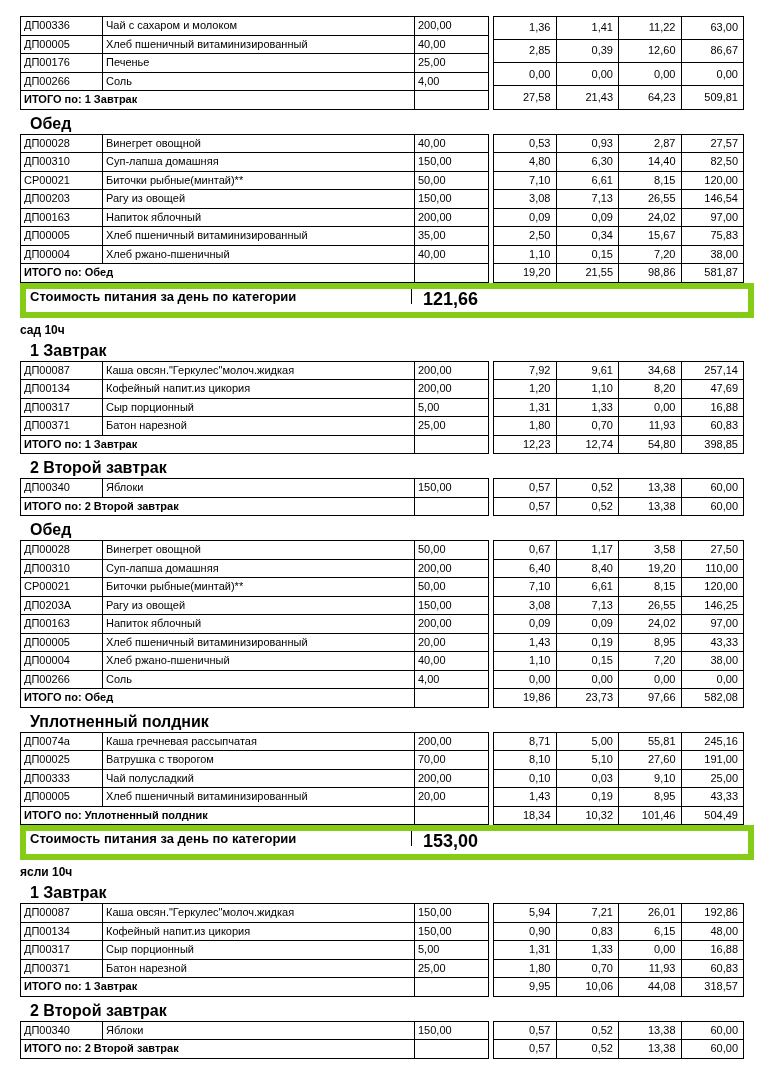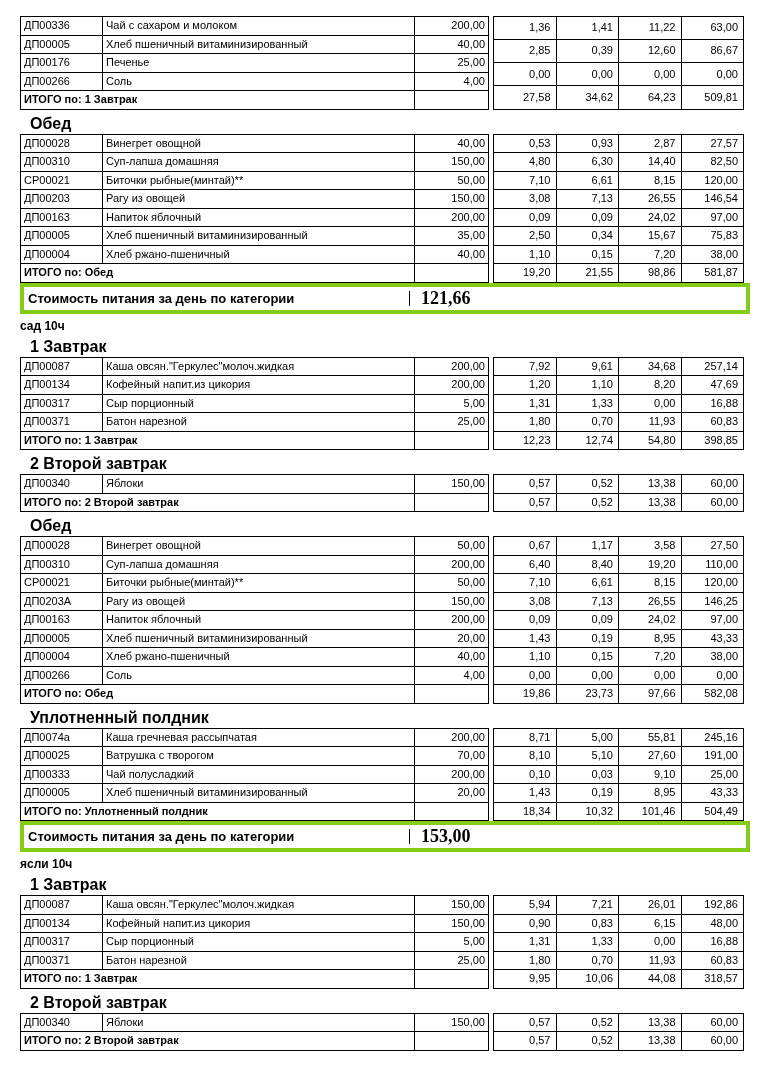--- a/index.html
+++ b/index.html
@@ -7,31 +7,31 @@
   .page{padding:16px 0 0 20px;width:724px;}
 
   .meal-table{display:flex;gap:4px;}
   table{border-collapse:collapse;table-layout:fixed;}
   table.left{width:447px;}
   table.right{width:273px;}
   td{border:1px solid #000;height:17.5px;font-size:11px;line-height:17.5px;
      padding:0 3px;overflow:hidden;white-space:nowrap;}
   td.code{width:75px;}
   td.name{width:305px;}
-  td.qty{width:67px;text-align:right;}
+  td.qty{width:67px;text-align:left;}
   td.num{text-align:right;padding-right:5px;}
   td.total-label{font-weight:bold;}
 
   .section-title{font-weight:bold;font-size:16px;padding-left:10px;margin:7px 0 3px 0;line-height:14px;}
   .category-title{font-weight:bold;font-size:12px;margin:5px 0 1px 0;line-height:14px;}
 
-  .cost-row{display:flex;border:4px solid #84cc16;height:23px;align-items:center;width:722px;}
+  .cost-row{display:flex;border:6px solid #84cc16;height:23px;align-items:flex-start;width:722px;}
   .cost-label{width:381px;border-right:1px solid #000;font-weight:bold;font-size:13px;
               padding-left:4px;display:flex;align-items:center;}
-  .cost-value{font-family:Liberation Serif, serif;font-weight:bold;font-size:18px;
+  .cost-value{font-family:Liberation Sans, sans-serif;font-weight:bold;font-size:18px;
               padding-left:11px;display:flex;align-items:center;}
 </style>
 </head>
 <body>
 
 <div class="page">
   <div id="report-content">
       <div class="meal-table">
     <table class="left">
           <tbody>
@@ -76,21 +76,21 @@
               <td class="num">86,67</td>
             </tr>
             <tr>
               <td class="num">0,00</td>
               <td class="num">0,00</td>
               <td class="num">0,00</td>
               <td class="num">0,00</td>
             </tr>
             <tr>
               <td class="num">27,58</td>
-              <td class="num">34,62</td>
+              <td class="num">21,43</td>
               <td class="num">64,23</td>
               <td class="num">509,81</td>
             </tr>
           </tbody>
         </table>
   </div>
       <div class="section-title">Обед</div>
       <div class="meal-table">
     <table class="left">
           <tbody>

